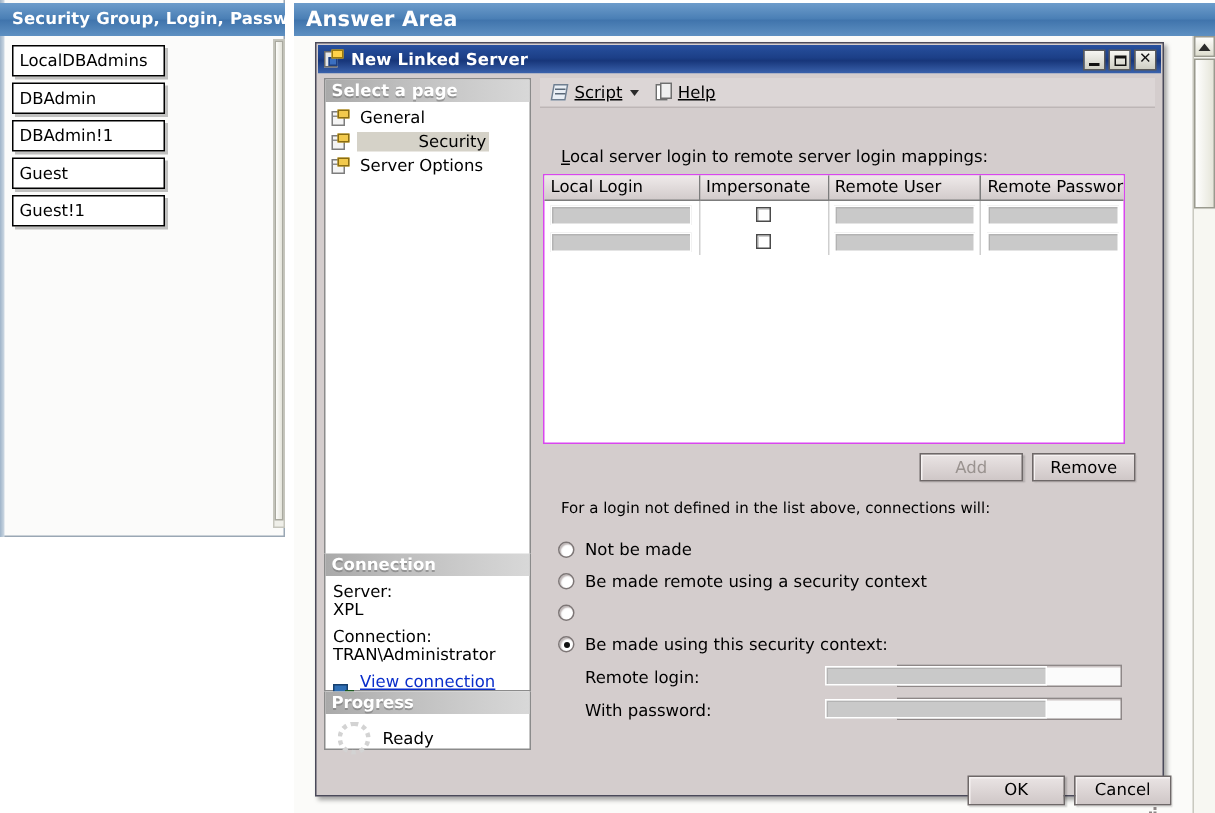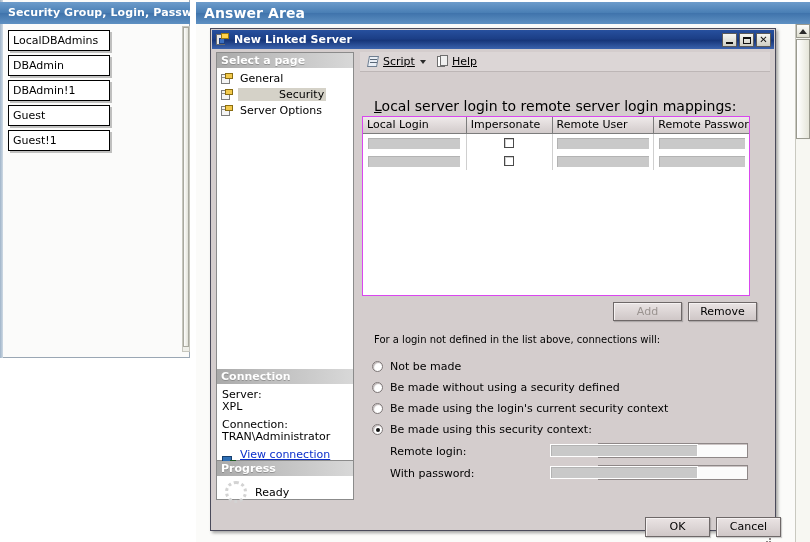--- a/index.html
+++ b/index.html
@@ -186,21 +186,21 @@
   .tb-item { display:flex; align-items:center; gap:3px; padding:1px 3px; font-size:11px; cursor:default;text-decoration:underline;}
   .scr-icon{width:13px;height:13px;position:relative;}
   .scr-icon .s1{position:absolute;left:1px;top:1px;width:10px;height:11px;background:#e9eef5;border:1px solid #6f7e90;transform:skewX(-10deg);}
   .scr-icon .s2{position:absolute;left:3px;top:4px;width:7px;height:1px;background:#5a6878;}
   .scr-icon .s3{position:absolute;left:3px;top:7px;width:7px;height:1px;background:#5a6878;}
   .caret { width:0;height:0;border-left:3px solid transparent;border-right:3px solid transparent;border-top:4px solid #2a2a2a; margin:0 2px;}
   .help-icon{width:12px;height:13px;position:relative;}
   .help-icon .h1{position:absolute;left:0;top:1px;width:8px;height:11px;background:#ffffff;border:1px solid #6f6f6f;}
   .help-icon .h2{position:absolute;left:3px;top:0px;width:8px;height:11px;background:#f0f0f0;border:1px solid #6f6f6f;}
 
-  .lbl-map { position:absolute; left:14px; top:46px; font-size:14px; }
+  .lbl-map { position:absolute; left:14px; top:46px; font-size:11px; }
   .u { text-decoration:underline; }
 
   
   .grid {
     position:absolute; left:2px; top:64px; width:388px; height:180px;
     background:#ffffff; border:1px solid #d946ef;
   }
   .grid-head { display:flex; height:17px; background:#d4cdcd; }
   .gh {
     font-size:11px; line-height:16px; padding-left:4px;
@@ -444,25 +444,24 @@
 
             <div class="lbl-notdef">For a login not defined in the list above, connections will:</div>
 
             <div class="radio-group">
               <div class="radio-row">
                 <span class="radio"></span>
                 <span class="rl">Not be made</span>
               </div>
               <div class="radio-row">
                 <span class="radio"></span>
-                <span class="rl">Be made without using a security defined</span>
+                <span class="rl">Be made remote using a security context</span>
               </div>
               <div class="radio-row">
                 <span class="radio"></span>
-                <span class="rl">Be made using the login's current security context</span>
               </div>
               <div class="radio-row">
                 <span class="radio on"></span>
                 <span class="rl">Be made using this security context:</span>
               </div>
             </div>
 
             <div class="sec-fields">
               <div class="fld-row">
                 <span class="fl">Remote login:</span>

